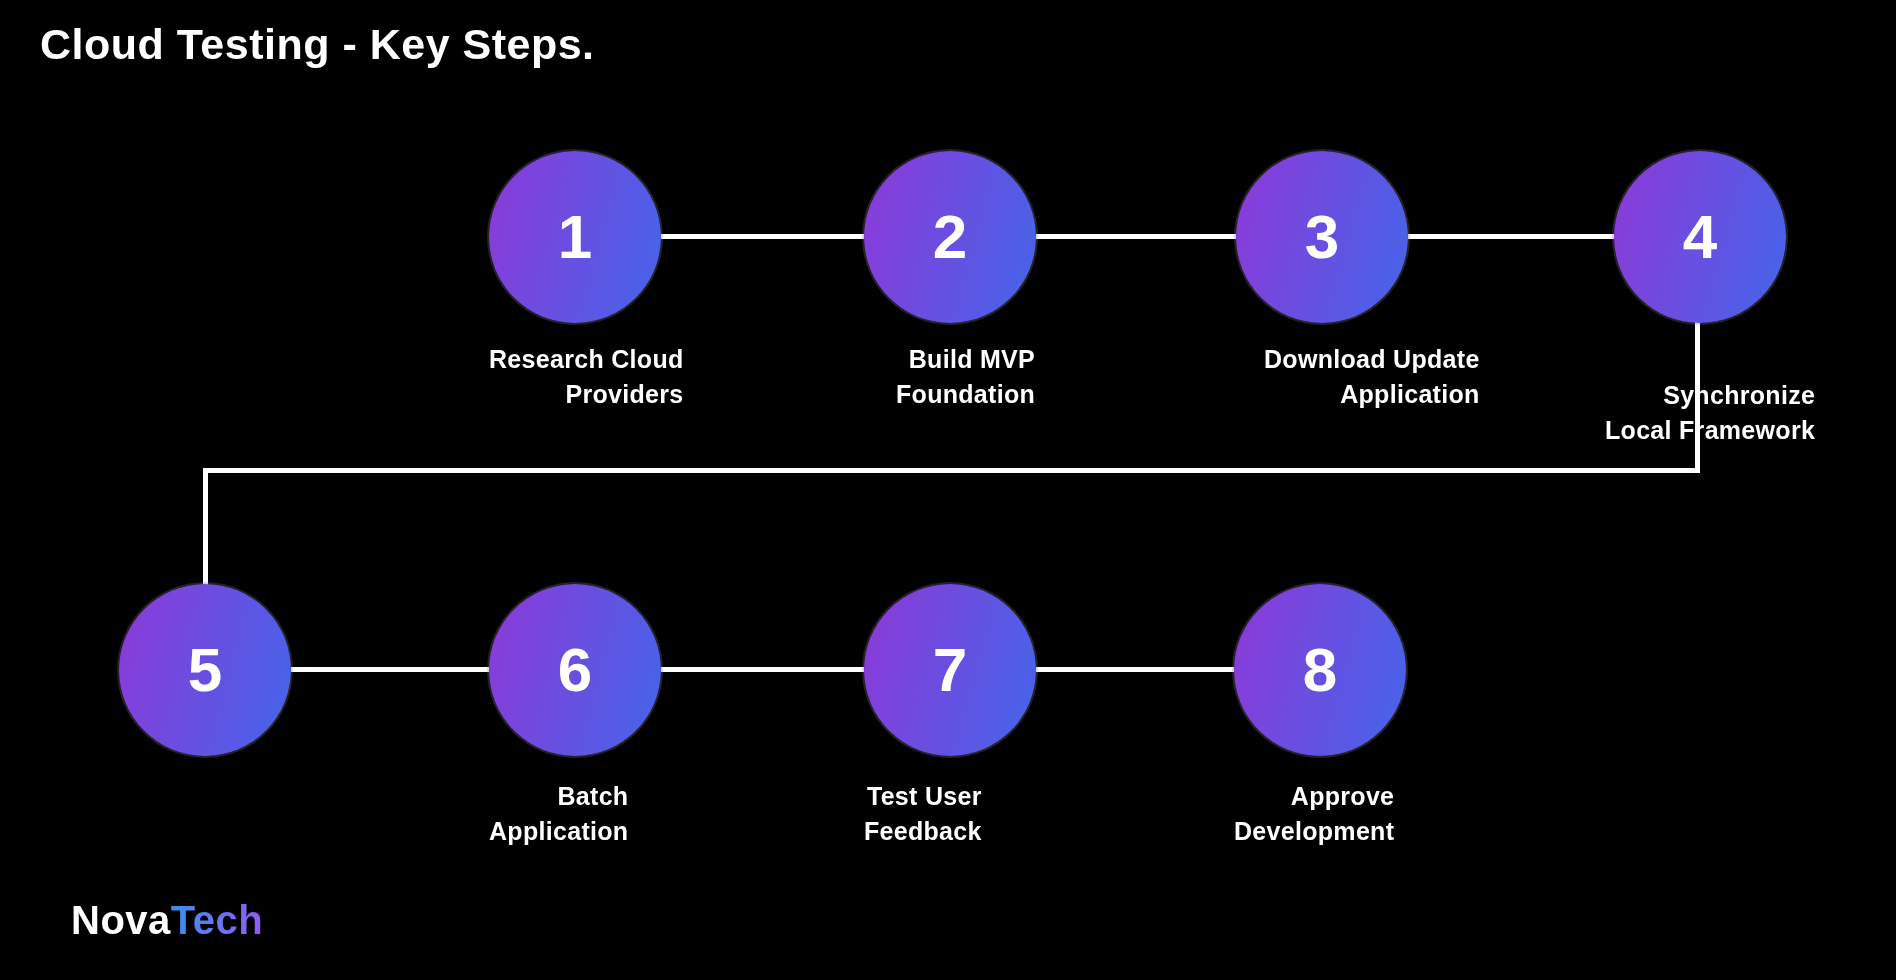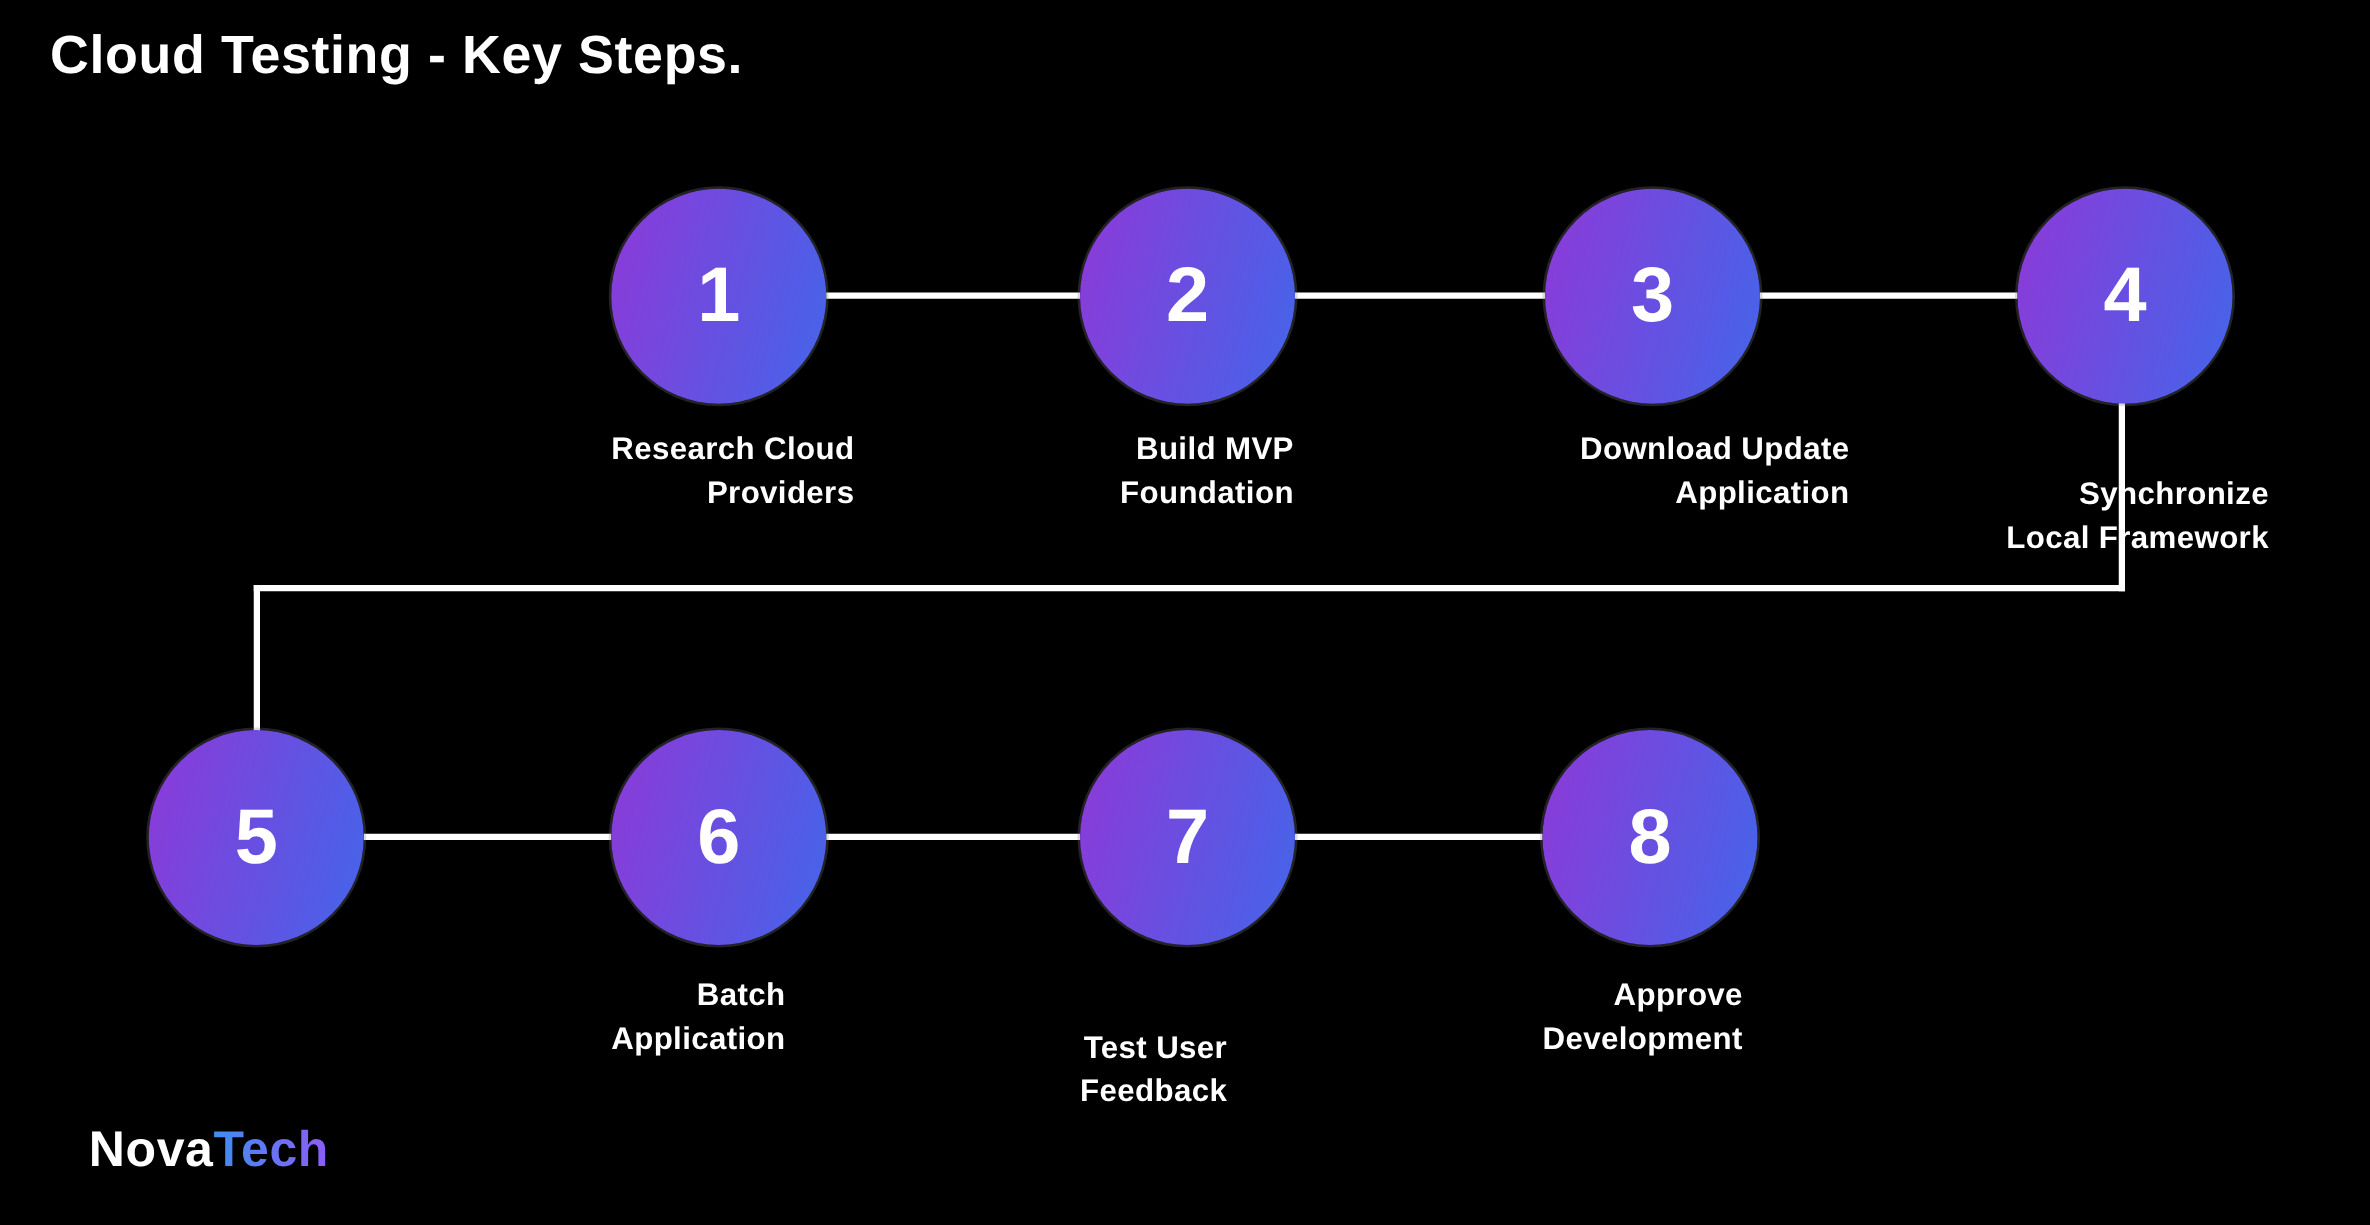--- a/index.html
+++ b/index.html
@@ -143,21 +143,21 @@
     <span class="step-number">7</span>
   </div>
   <div class="step-circle" style="left:1234px; top:584px;">
     <span class="step-number">8</span>
   </div>
 
   <div class="step-label" style="left:489px; top:779px;">
     <span>Batch</span>
     <span>Application</span>
   </div>
-  <div class="step-label" style="left:864px; top:779px;margin-top:42px;">
+  <div class="step-label" style="left:864px; top:779px;">
     <span>Test User</span>
     <span>Feedback</span>
   </div>
   <div class="step-label" style="left:1234px; top:779px;">
     <span>Approve</span>
     <span>Development</span>
   </div>
 
   <div class="logo">
     <span class="logo-prefix">Nova</span><span class="logo-suffix">Tech</span>

